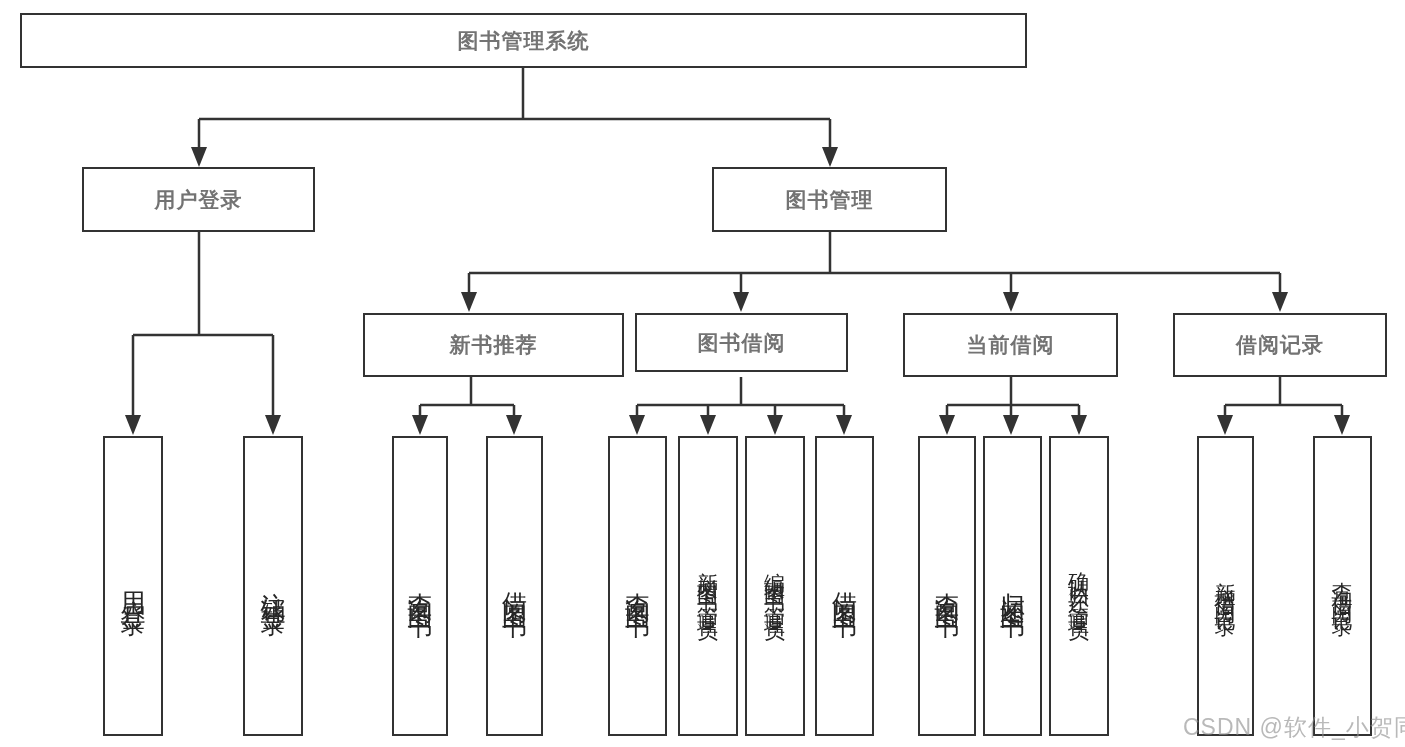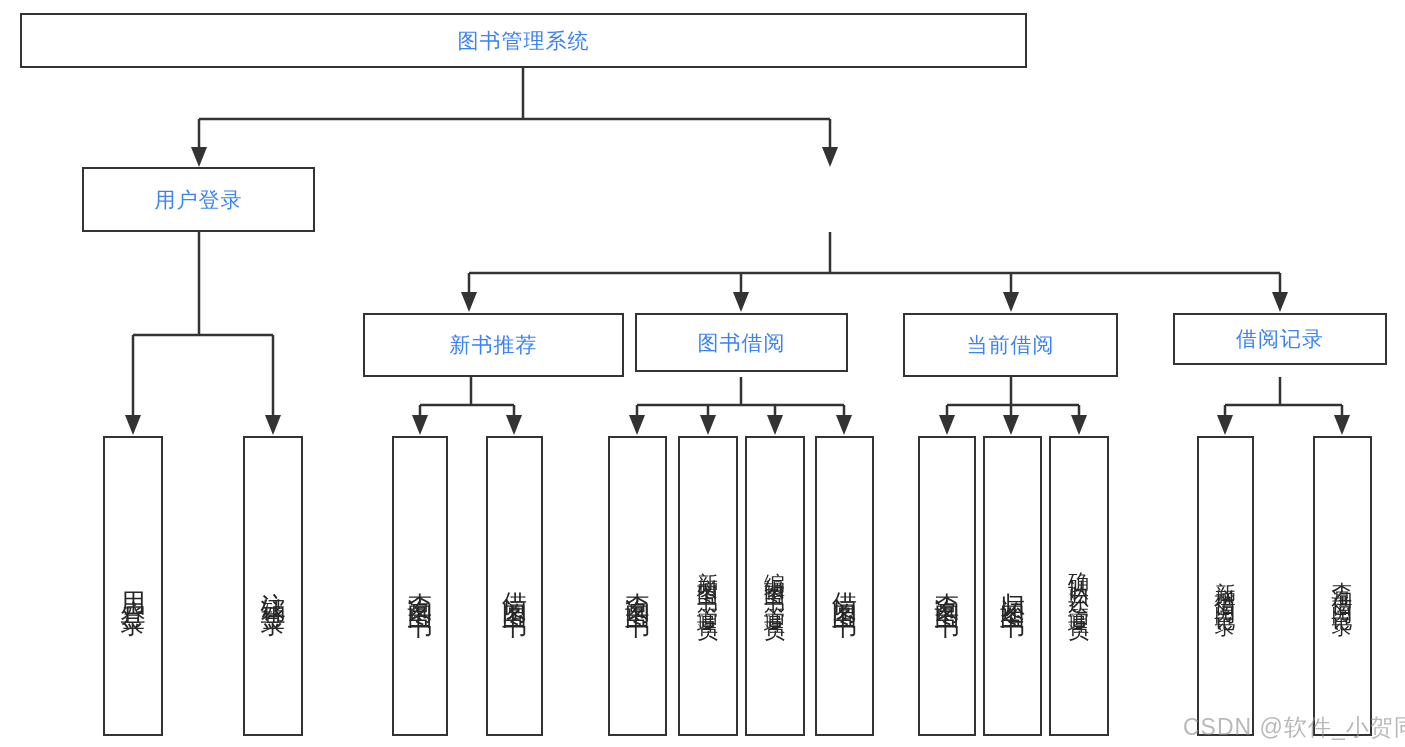--- a/index.html
+++ b/index.html
@@ -7,21 +7,21 @@
     position:relative;width:1405px;height:747px;background:#ffffff;
     font-family:"Liberation Sans","DejaVu Sans",sans-serif;overflow:hidden;
   }
   .wires{position:absolute;left:0;top:0;z-index:1;}
   .wires path{stroke:#333;stroke-width:2.5;fill:none;}
   .wires polygon{fill:#333;stroke:none;}
   .node{
     position:absolute;background:#fff;border:2.5px solid #333;box-sizing:border-box;
     display:flex;align-items:center;justify-content:center;z-index:2;
   }
-  .hl{font-size:21px;color:#3b82f6;letter-spacing:1px;white-space:nowrap;}
+  .hl{font-size:21px;color:#737373;letter-spacing:1px;white-space:nowrap;font-weight:bold;}
   .vt{writing-mode:vertical-rl;color:#262626;white-space:nowrap;line-height:1;}
   .vs{font-size:25px;letter-spacing:7px;}
   .vl{font-size:21px;letter-spacing:7px;}
   .watermark{
     position:absolute;left:1183px;top:712px;z-index:3;
     font-size:23px;color:#8f8f8f;opacity:.62;letter-spacing:1px;white-space:nowrap;
   }
 </style>
 </head>
 <body>
@@ -64,31 +64,34 @@
     <polygon points="1334,415 1350,415 1342,435"></polygon>
   </svg>
 
   <div class="node" style="left:20px;top:13px;width:1007px;height:55px">
     <span class="hl">图书管理系统</span>
   </div>
 
   <div class="node" style="left:82px;top:167px;width:233px;height:65px">
     <span class="hl">用户登录</span>
   </div>
+  <div class="node" style="left:712px;top:167px;width:235px;height:65px">
+    <span class="hl">图书管理</span>
+  </div>
 
   <div class="node" style="left:363px;top:313px;width:261px;height:64px">
     <span class="hl">新书推荐</span>
   </div>
   <div class="node" style="left:635px;top:313px;width:213px;height:59px">
     <span class="hl">图书借阅</span>
   </div>
   <div class="node" style="left:903px;top:313px;width:215px;height:64px">
     <span class="hl">当前借阅</span>
   </div>
-  <div class="node" style="left:1173px;top:313px;width:214px;height:52px">
+  <div class="node" style="left:1173px;top:313px;width:214px;height:64px">
     <span class="hl">借阅记录</span>
   </div>
 
   <div class="node" style="left:103px;top:436px;width:60px;height:300px">
     <span class="vt vs">用户登录</span>
   </div>
   <div class="node" style="left:243px;top:436px;width:60px;height:300px">
     <span class="vt vs">注销登录</span>
   </div>
 

